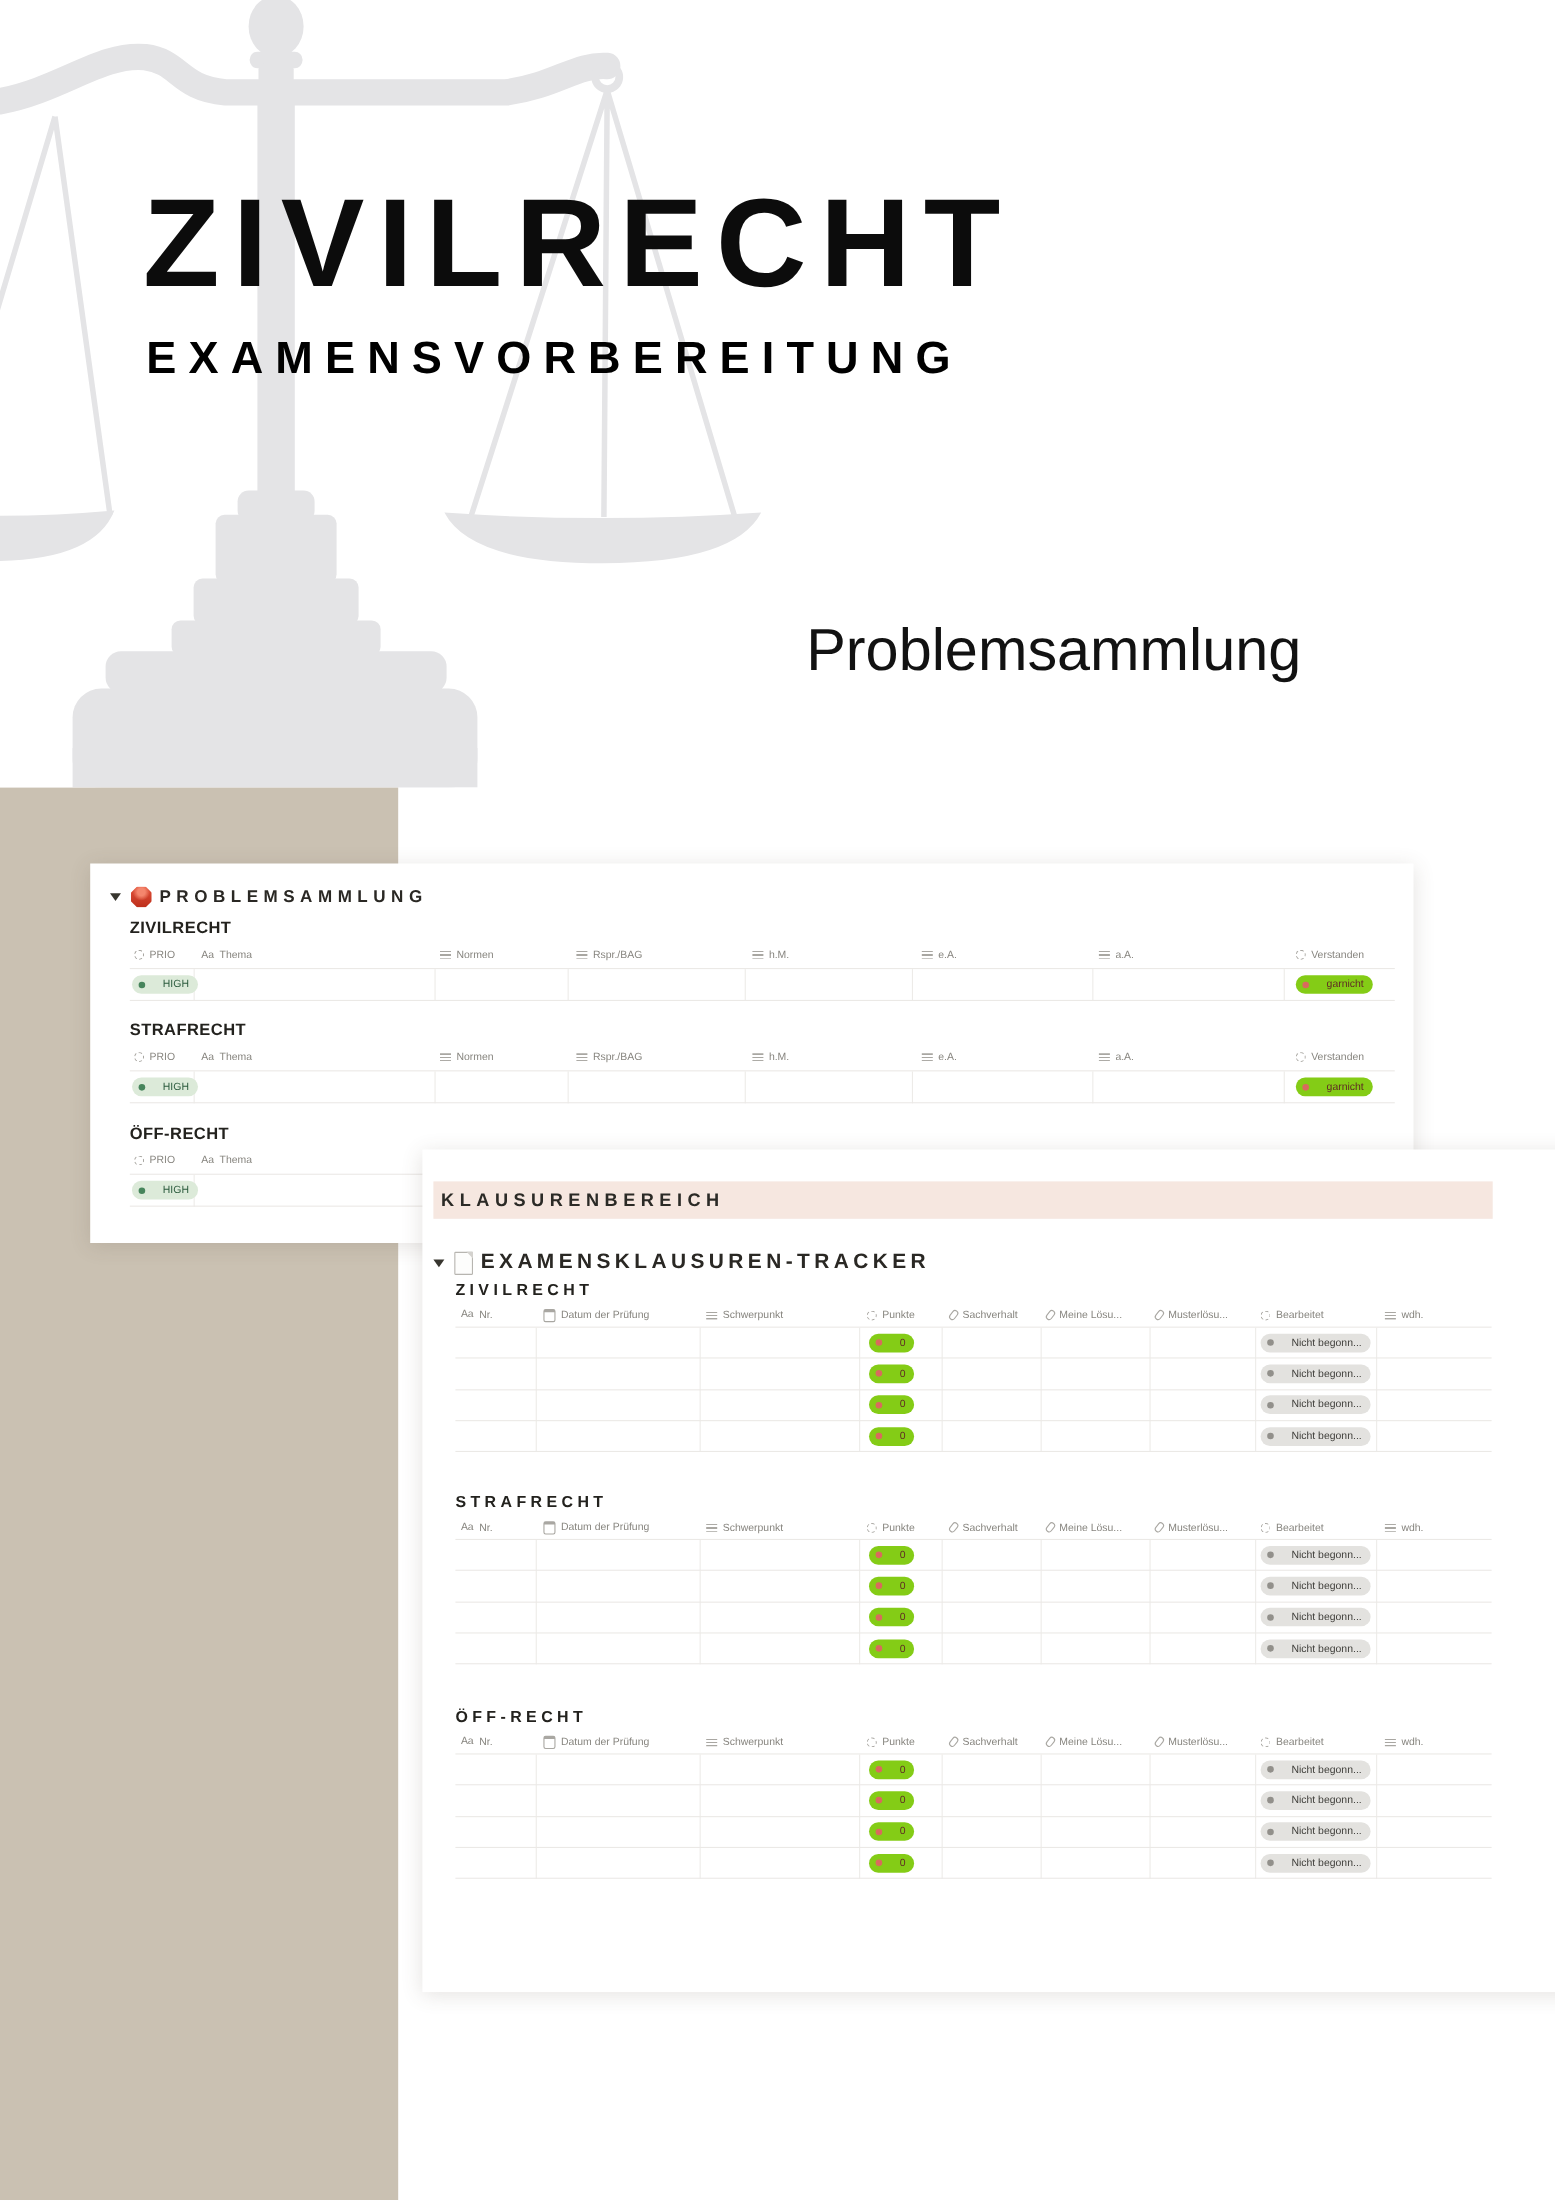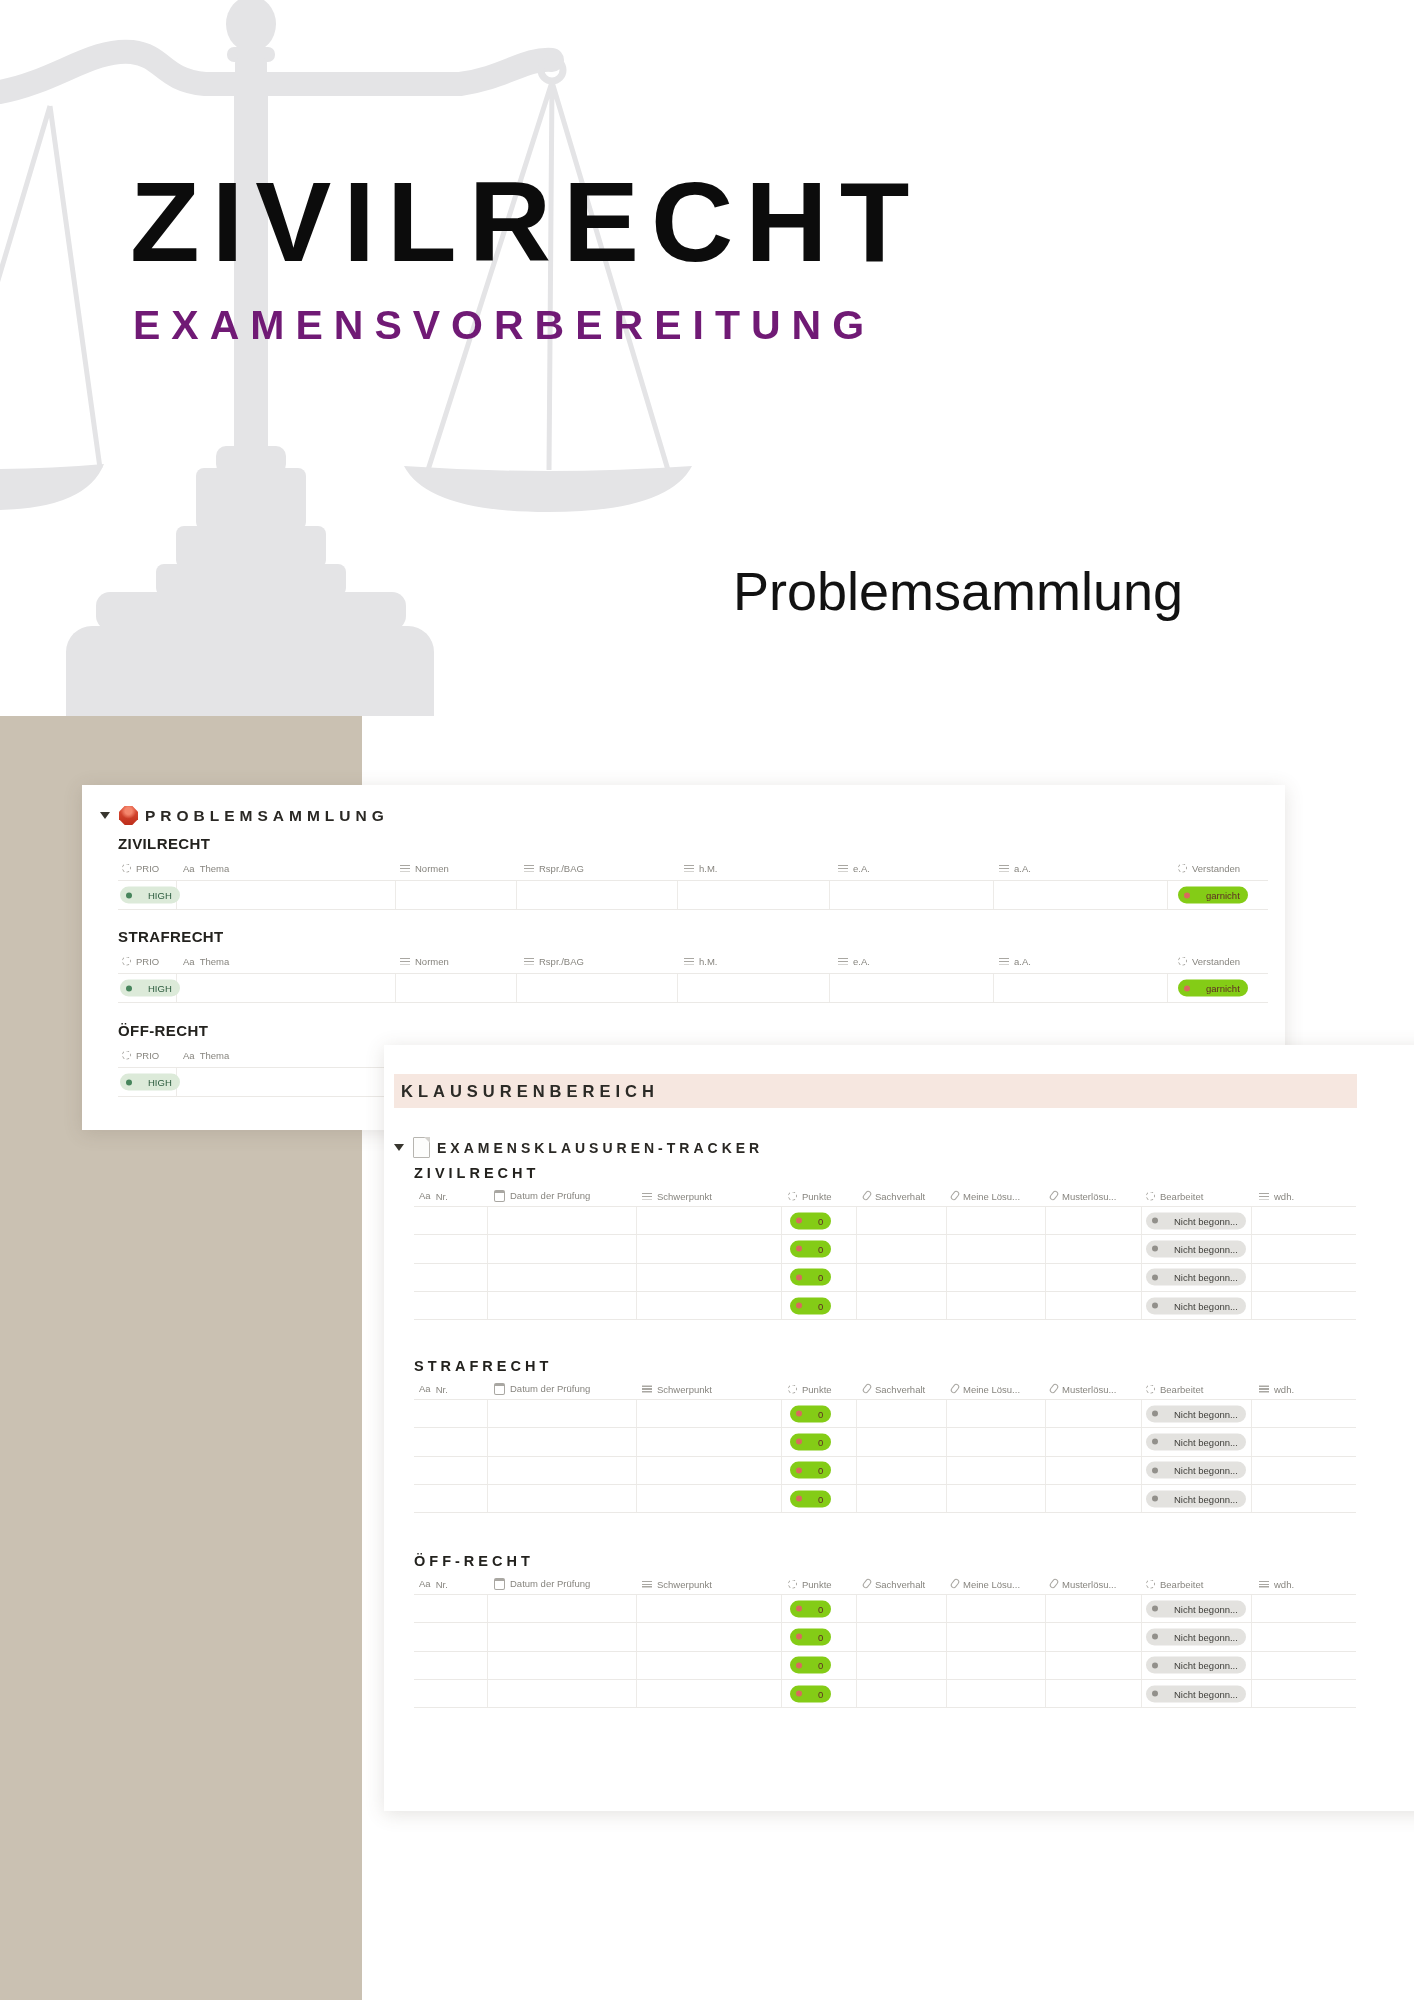--- a/index.html
+++ b/index.html
@@ -6,31 +6,31 @@
   .page{position:relative;width:1414px;height:2000px;background:#ffffff;overflow:hidden;
         font-family:"Liberation Sans",sans-serif;color:#222;}
   
   .scales{position:absolute;left:0;top:0;z-index:1;}
   
   .tan{position:absolute;left:0;top:716px;width:362px;height:1284px;background:#cac1b2;z-index:2;}
   
   .brand-title{position:absolute;left:130px;top:162px;z-index:3;font-size:114px;font-weight:bold;
                letter-spacing:12px;line-height:1.05;color:#0c0c0c;white-space:nowrap;}
   .brand-subtitle{position:absolute;left:133px;top:302px;z-index:3;font-size:41px;font-weight:bold;
-               letter-spacing:11px;color:#701a75;white-space:nowrap;}
+               letter-spacing:11px;color:#000000;white-space:nowrap;}
   .hero{position:absolute;left:618px;top:558px;width:680px;z-index:3;text-align:center;
         font-size:54px;line-height:66px;color:#121212;white-space:nowrap;}
   
   .panel{position:absolute;background:#fff;box-shadow:0 3px 18px rgba(90,75,60,.16);}
   .prob{left:82px;top:785px;width:1203px;height:345px;z-index:5;}
   .track{left:340px;top:1045px;width:1074px;height:766px;z-index:10;margin-left:44px;}
   
   .obj-title{position:absolute;display:flex;align-items:center;gap:7px;white-space:nowrap;}
   .obj-title .txt{font-size:15.5px;font-weight:bold;letter-spacing:5px;color:#2a2824;}
-  .track .obj-title .txt{font-size:14px;letter-spacing:4px;}
+  .track .obj-title .txt{font-size:19px;letter-spacing:4px;}
   .tri{width:0;height:0;border-left:5px solid transparent;border-right:5px solid transparent;
        border-top:7px solid #38362f;margin-right:2px;}
   .octagon{width:19px;height:19px;
       background:radial-gradient(circle at 50% 26%,#f4866d 0 20%,rgba(244,134,109,0) 46%),linear-gradient(#e0523a,#bd2e1b);
       clip-path:polygon(30% 0,70% 0,100% 30%,100% 70%,70% 100%,30% 100%,0 70%,0 30%);}
   .pgic{position:relative;width:15px;height:19px;background:#fdfdfc;border:1px solid #b7b5b0;border-radius:1px;}
   .pgic::after{content:"";position:absolute;right:-1px;top:-1px;width:0;height:0;
       border-left:6px solid transparent;border-top:6px solid #d4d2ce;}
   
   .banner{position:absolute;left:10px;top:29px;width:963px;height:34px;background:#f6e7e0;

